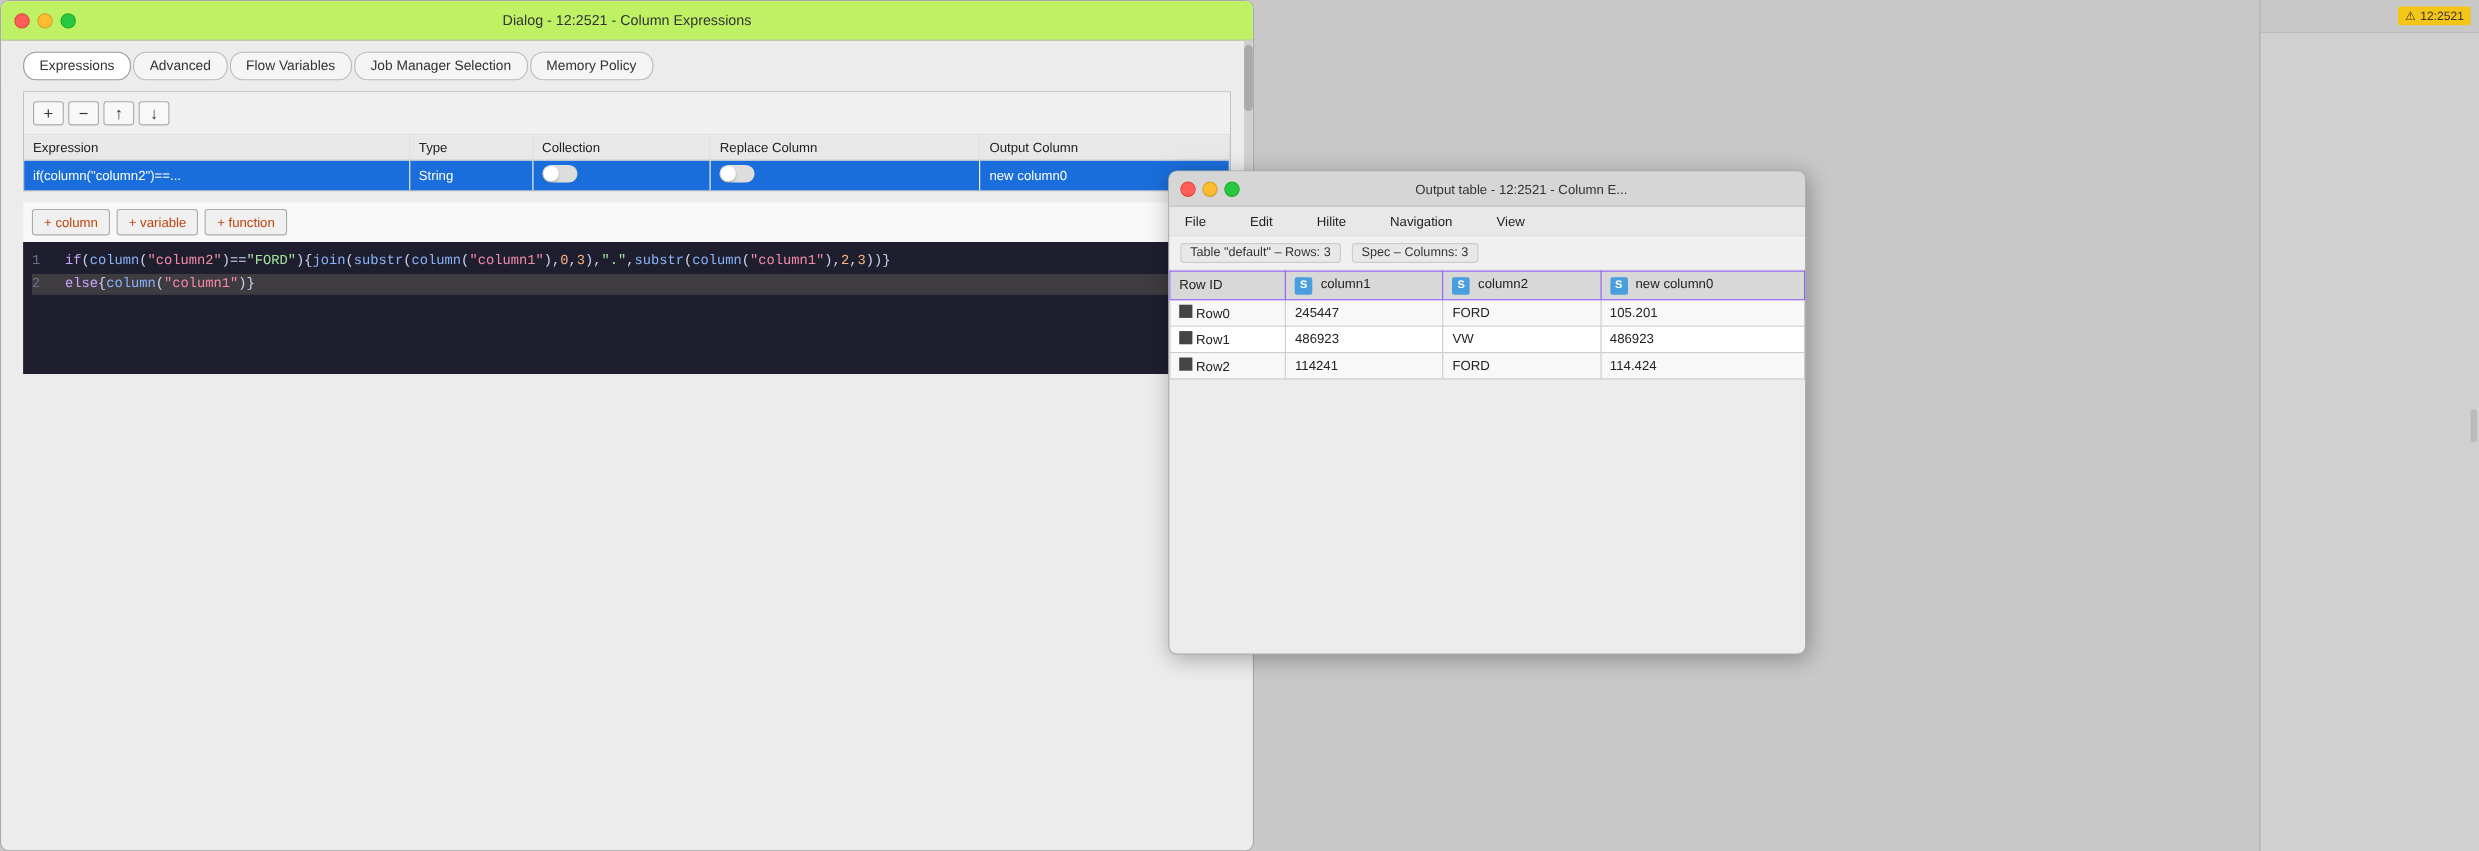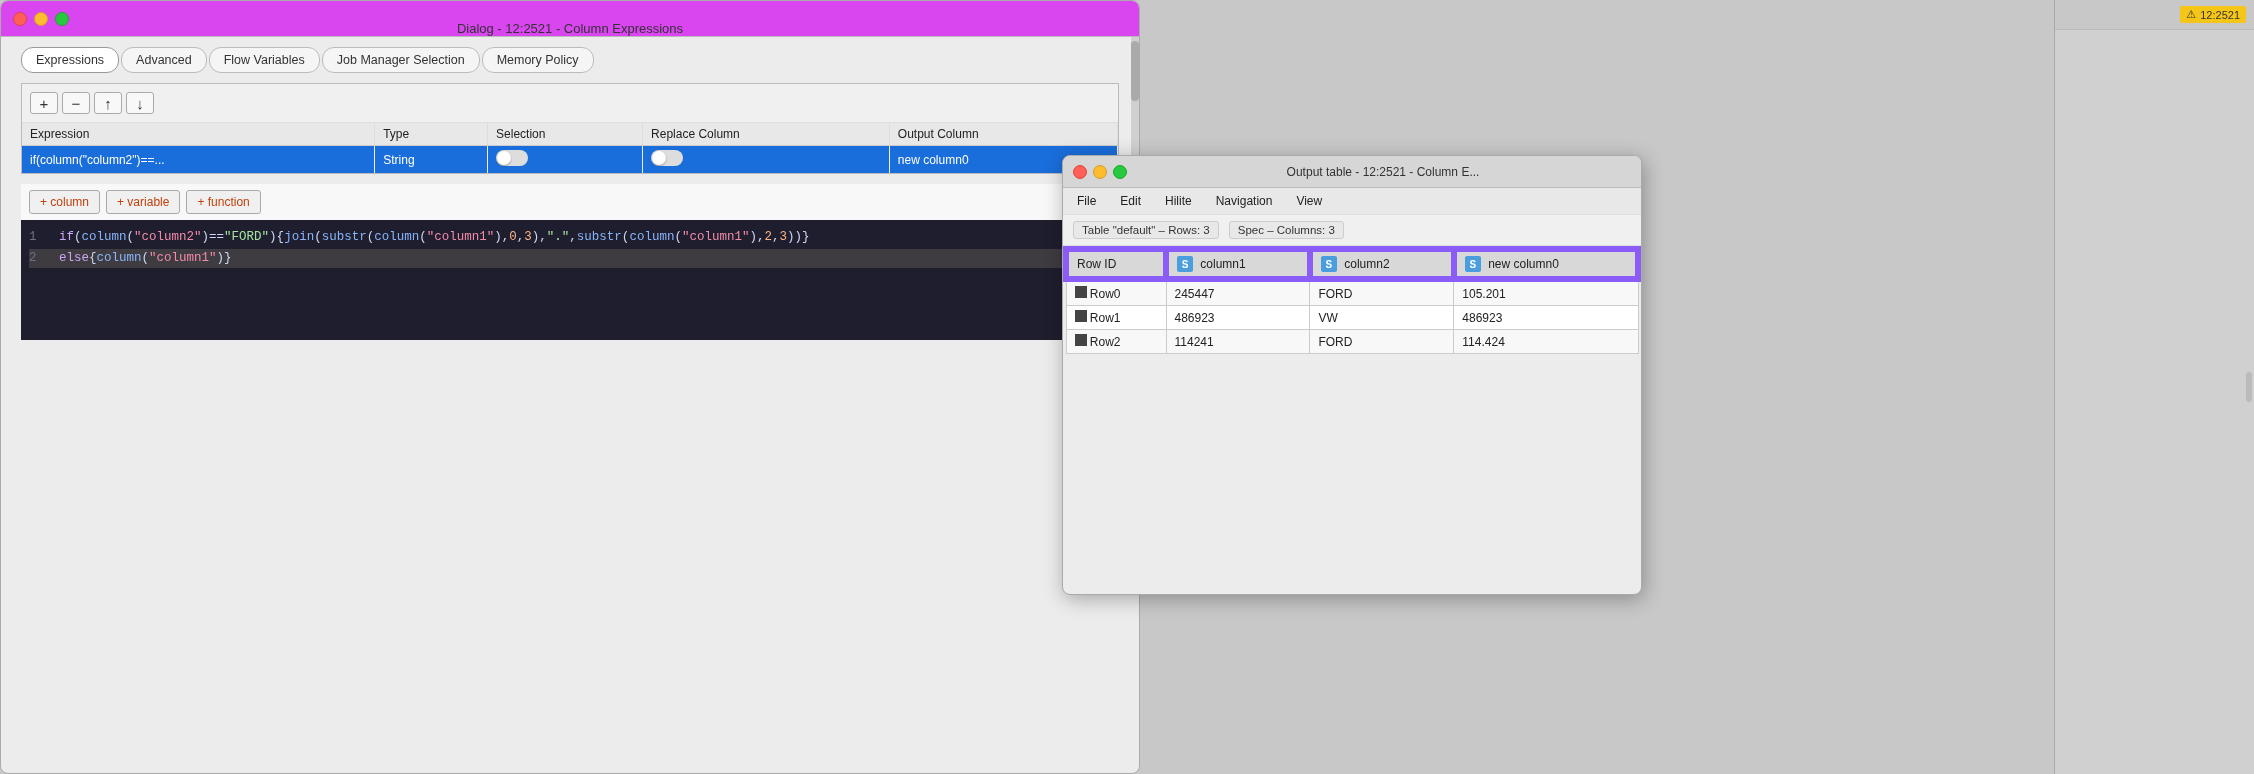--- a/index.html
+++ b/index.html
@@ -20,24 +20,24 @@
       top: 0;
       width: 1140px;
       height: 774px;
       background: #ececec;
       border: 1px solid #aaa;
       border-radius: 8px;
       overflow: hidden;
     }
 
     .title-bar {
-      background: #d946ef;
+      background: #bef264;
       height: 36px;
       display: flex;
-      align-items: flex-end;
+      align-items: center;
       justify-content: center;
       border-bottom: 1px solid #bbb;
       position: relative;
     }
 
     .window-controls {
       position: absolute;
       left: 12px;
       top: 50%;
       transform: translateY(-50%);
@@ -273,21 +273,21 @@
     .output-title-text {
       font-size: 12px;
       font-weight: 400;
       color: #333;
       flex: 1;
       text-align: center;
     }
 
     .output-menu-bar {
       display: flex;
-      gap: 16px;
+      gap: 32px;
       padding: 4px 10px;
       background: #e8e8e8;
       border-bottom: 1px solid #ddd;
       font-size: 12px;
       color: #222;
     }
 
     .menu-item {
       cursor: pointer;
       padding: 2px 4px;
@@ -313,21 +313,21 @@
     }
 
     .output-table {
       width: 100%;
       border-collapse: collapse;
       font-size: 12px;
     }
 
     .output-table th {
       background: #d8d8d8;
-      border: 6px solid #8b5cf6;
+      border: 1px solid #8b5cf6;
       padding: 4px 8px;
       font-weight: 500;
       text-align: left;
       color: #222;
     }
 
     .output-table td {
       border: 1px solid #ccc;
       padding: 4px 8px;
       background: #fff;
@@ -448,21 +448,21 @@
         <button class="toolbar-btn">−</button>
         <button class="toolbar-btn">↑</button>
         <button class="toolbar-btn">↓</button>
       </div>
 
       <table class="expr-table">
         <thead>
           <tr>
             <th>Expression</th>
             <th>Type</th>
-            <th>Selection</th>
+            <th>Collection</th>
             <th>Replace Column</th>
             <th>Output Column</th>
           </tr>
         </thead>
         <tbody>
           <tr class="selected">
             <td>if(column("column2")==...</td>
             <td>String</td>
             <td>
               <div class="toggle-switch off">

